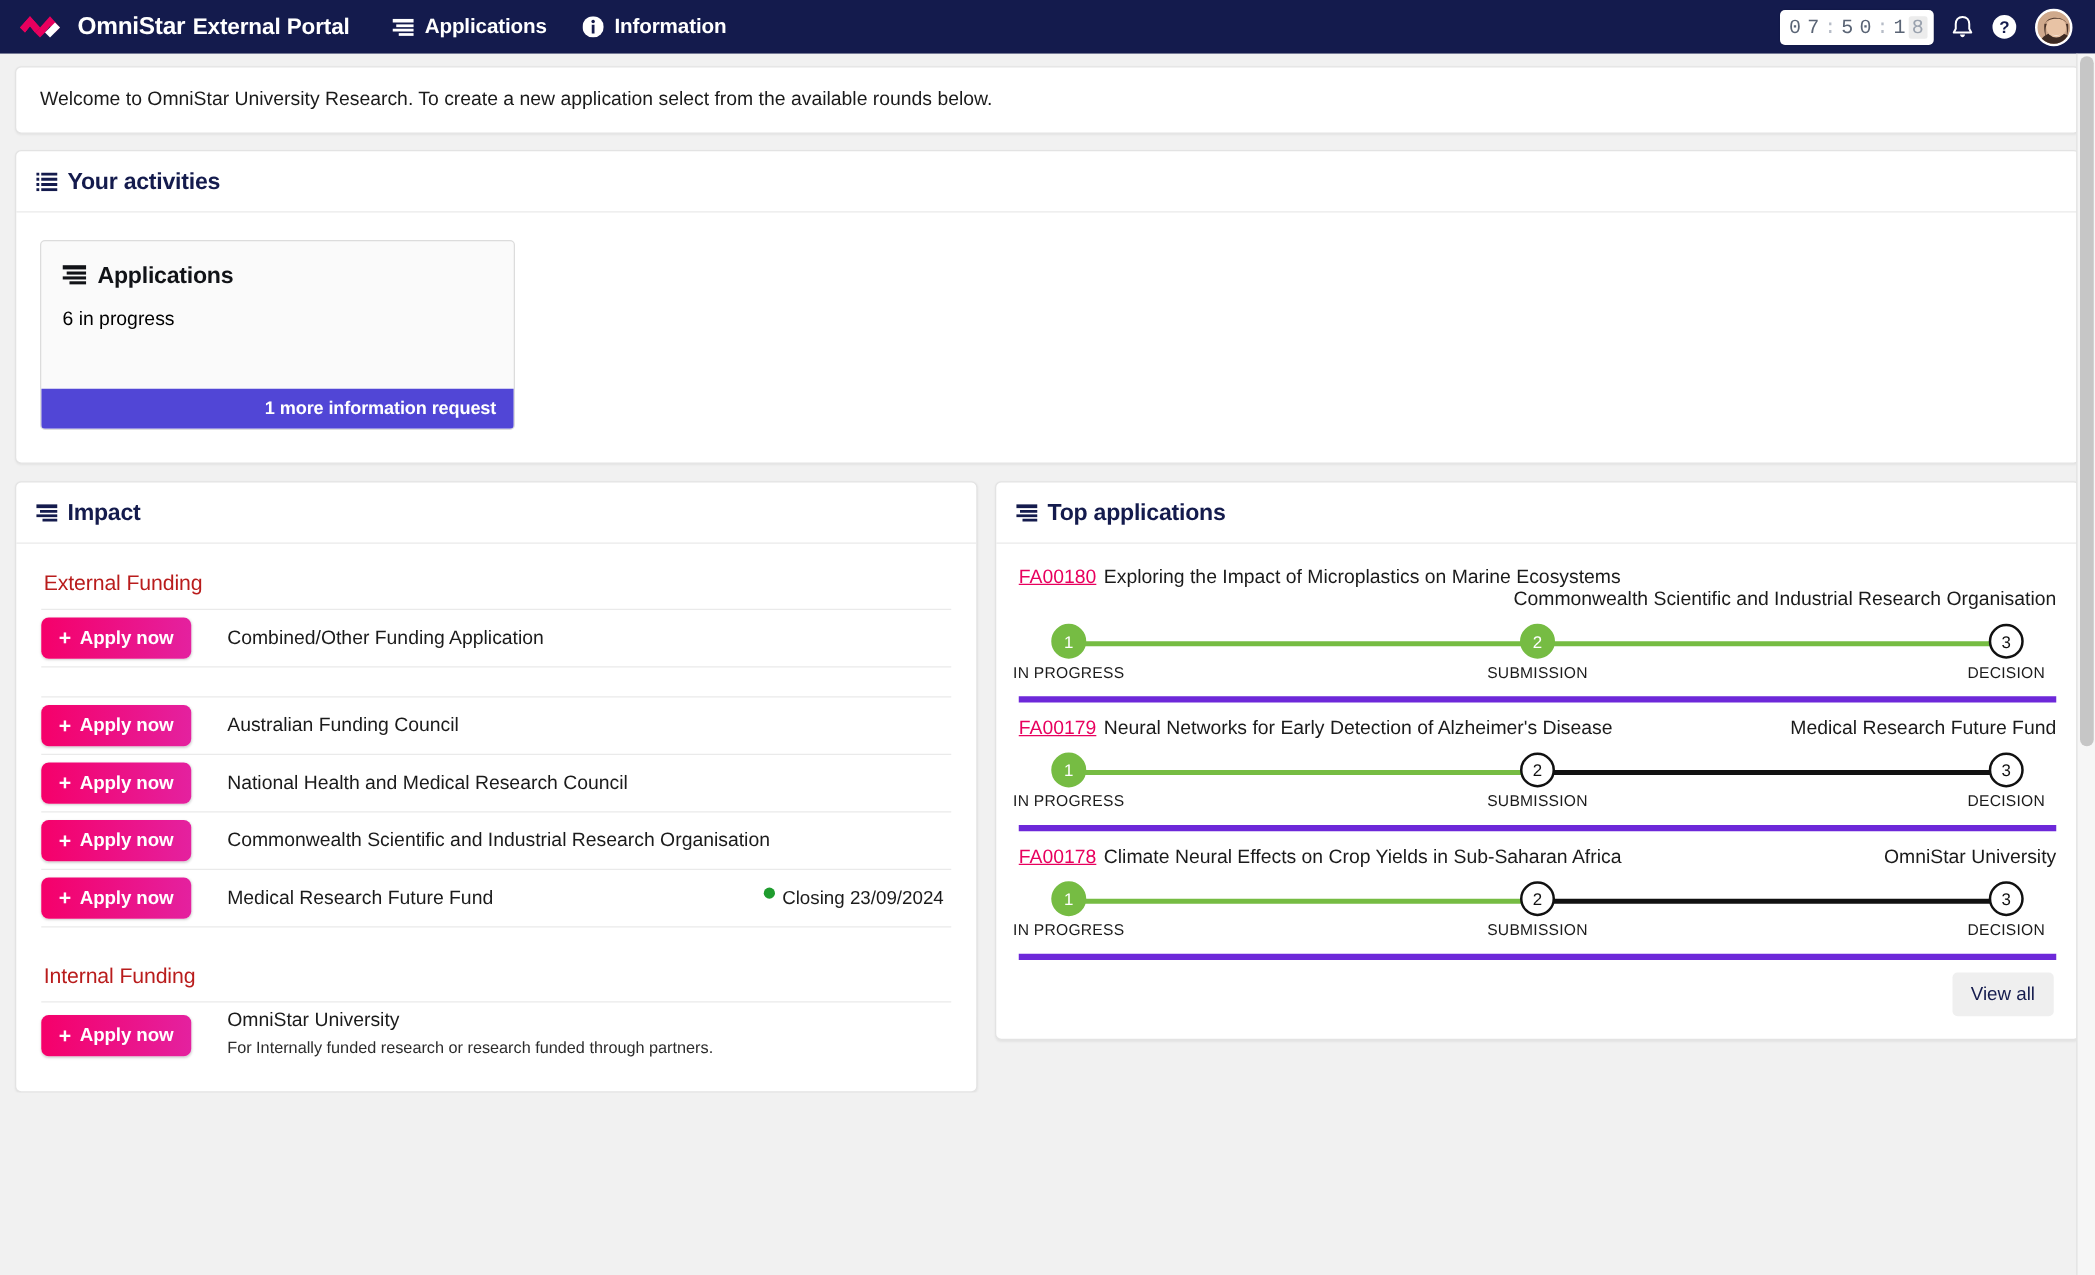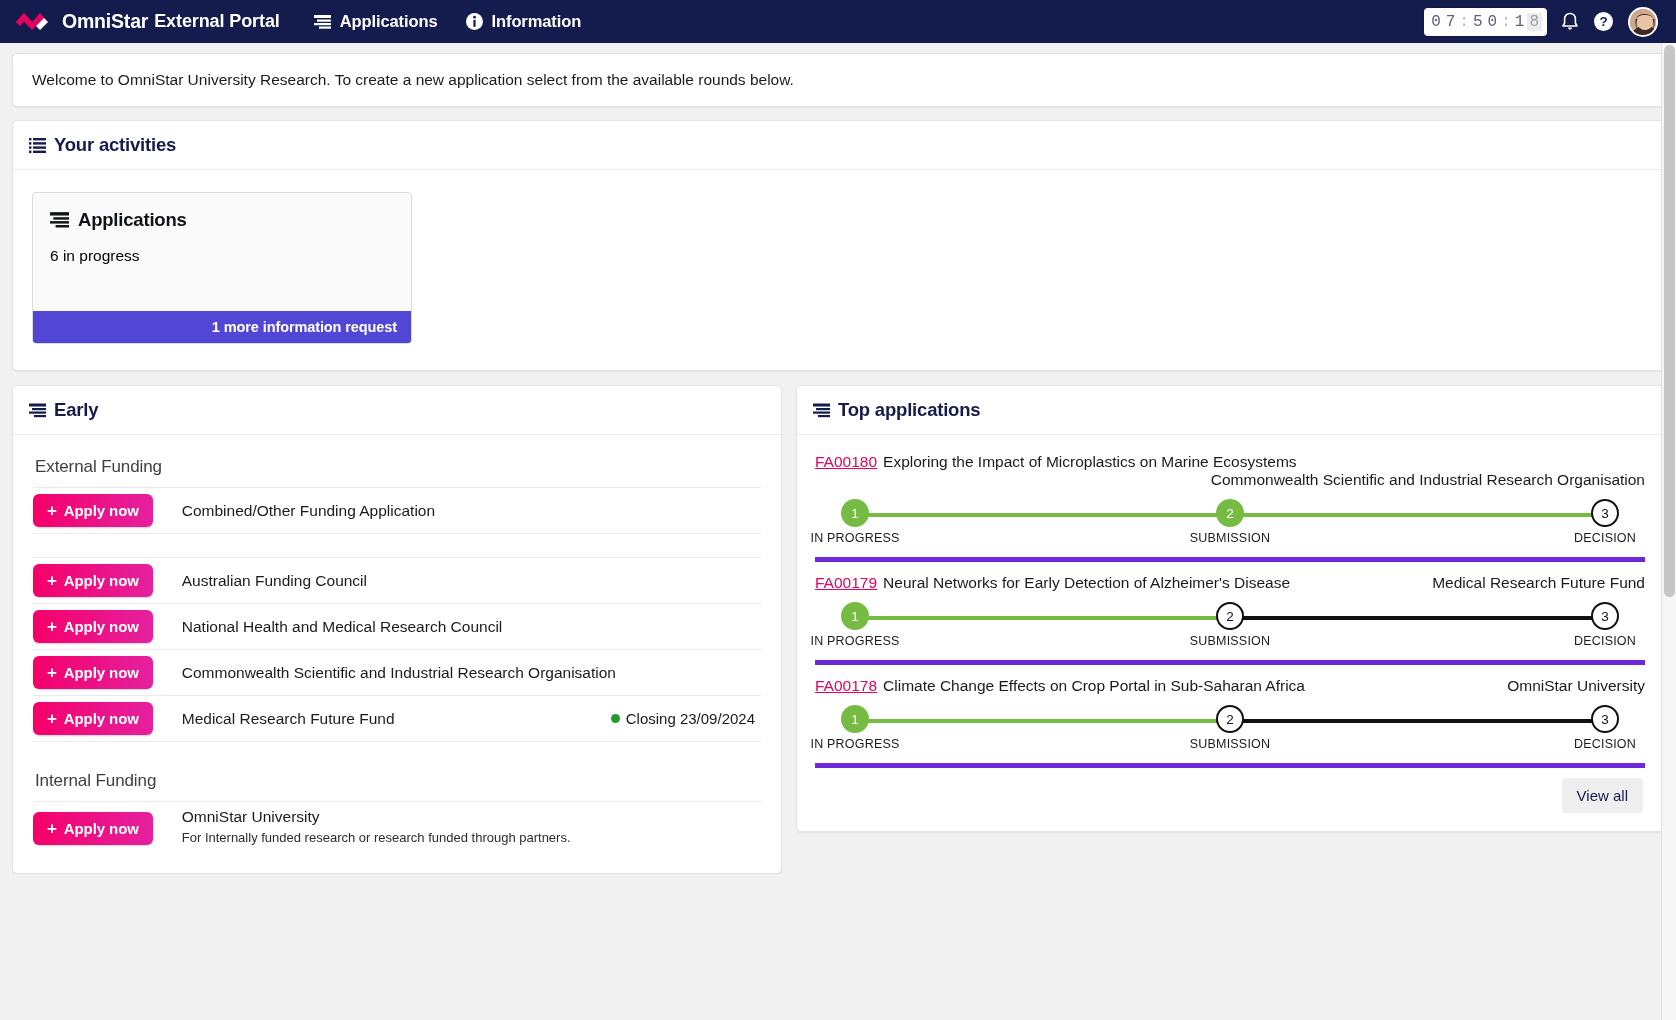--- a/index.html
+++ b/index.html
@@ -116,21 +116,21 @@
     letter-spacing: -0.1px;
   }
 
   
   .columns { display: flex; gap: 14px; align-items: flex-start; }
   .rounds { width: 770px; }
   .topapps { flex: 1; }
 
   .rounds-body { padding: 16px 20px 22px 20px; }
   .group-title {
-    font-size: 17px; color: #404040; font-weight: 400;
+    font-size: 17px; color: #b91c1c; font-weight: 400;
     padding: 6px 0 10px 2px; letter-spacing: -0.1px;
   }
   .round-row {
     display: flex; align-items: center;
     border-top: 1px solid #eaeaea;
     min-height: 42px; padding: 6px 0;
   }
   .round-row.spacer { min-height: 24px; border-top: 1px solid #eaeaea; }
   .btn-apply {
     display: inline-flex; align-items: center; gap: 7px;
@@ -140,21 +140,21 @@
     padding: 8px 14px; cursor: pointer;
     box-shadow: 0 1px 2px rgba(0,0,0,0.18);
     white-space: nowrap;
   }
   .btn-apply .plus { font-size: 17px; font-weight: 700; line-height: 1; }
   .round-label {
     margin-left: 29px; font-size: 15.5px; color: #1b1b1b;
   }
   .round-desc { font-size: 13px; color: #2c2c2c; margin-top: 4px; }
   .closing {
-    margin-left: auto; display: flex; align-items: center; gap: 6px;
+    margin-left: auto; display: flex; align-items: flex-start; gap: 6px;
     font-size: 15px; color: #1b1b1b; padding-right: 6px;
   }
   .dot-green {
     width: 9px; height: 9px; border-radius: 50%;
     background: #1f9c2e; display: block;
   }
 
   
   .apps-body { padding: 6px 18px 14px 18px; }
   .app-row { border-bottom: 5px solid #6d28d9; padding: 12px 0 6px 0; }
@@ -334,21 +334,21 @@
   <div class="columns">
 
     <div class="card rounds">
       <div class="panel-header">
         <svg class="ic-list" viewBox="0 0 17 14">
           <rect x="0" y="0" width="17" height="3" fill="#141b4d"></rect>
           <rect x="3" y="4.5" width="14" height="2.2" fill="#141b4d"></rect>
           <rect x="0" y="8" width="17" height="2.2" fill="#141b4d"></rect>
           <rect x="5" y="11.5" width="12" height="2.2" fill="#141b4d"></rect>
         </svg>
-        <span class="panel-title">Early</span>
+        <span class="panel-title">Impact</span>
       </div>
       <div class="rounds-body">
 
         <div class="group-title">External Funding</div>
 
         <div class="round-row">
           <button class="btn-apply">
             <span class="plus">+</span>
             <span>Apply now</span>
           </button>
@@ -471,21 +471,21 @@
               </div>
             <div class="node-label" style="left:0">IN PROGRESS</div>
             <div class="node-label" style="left:50%">SUBMISSION</div>
             <div class="node-label" style="left:100%">DECISION</div>
           </div>
         </div>
 
         <div class="app-row">
           <div class="app-head">
             <a class="app-id">FA00178</a>
-            <span class="app-title">Climate Change Effects on Crop Portal in Sub-Saharan Africa</span>
+            <span class="app-title">Climate Neural Effects on Crop Yields in Sub-Saharan Africa</span>
             <span class="app-org">OmniStar University</span>
           </div>
           <div class="stepper">
             <div class="track">
               <div class="seg green" style="left:0;width:50%"></div>
               <div class="seg black" style="left:50%;width:50%"></div>
             </div>
             <div class="node done" style="left:0">
                 <span>1</span>
               </div>

